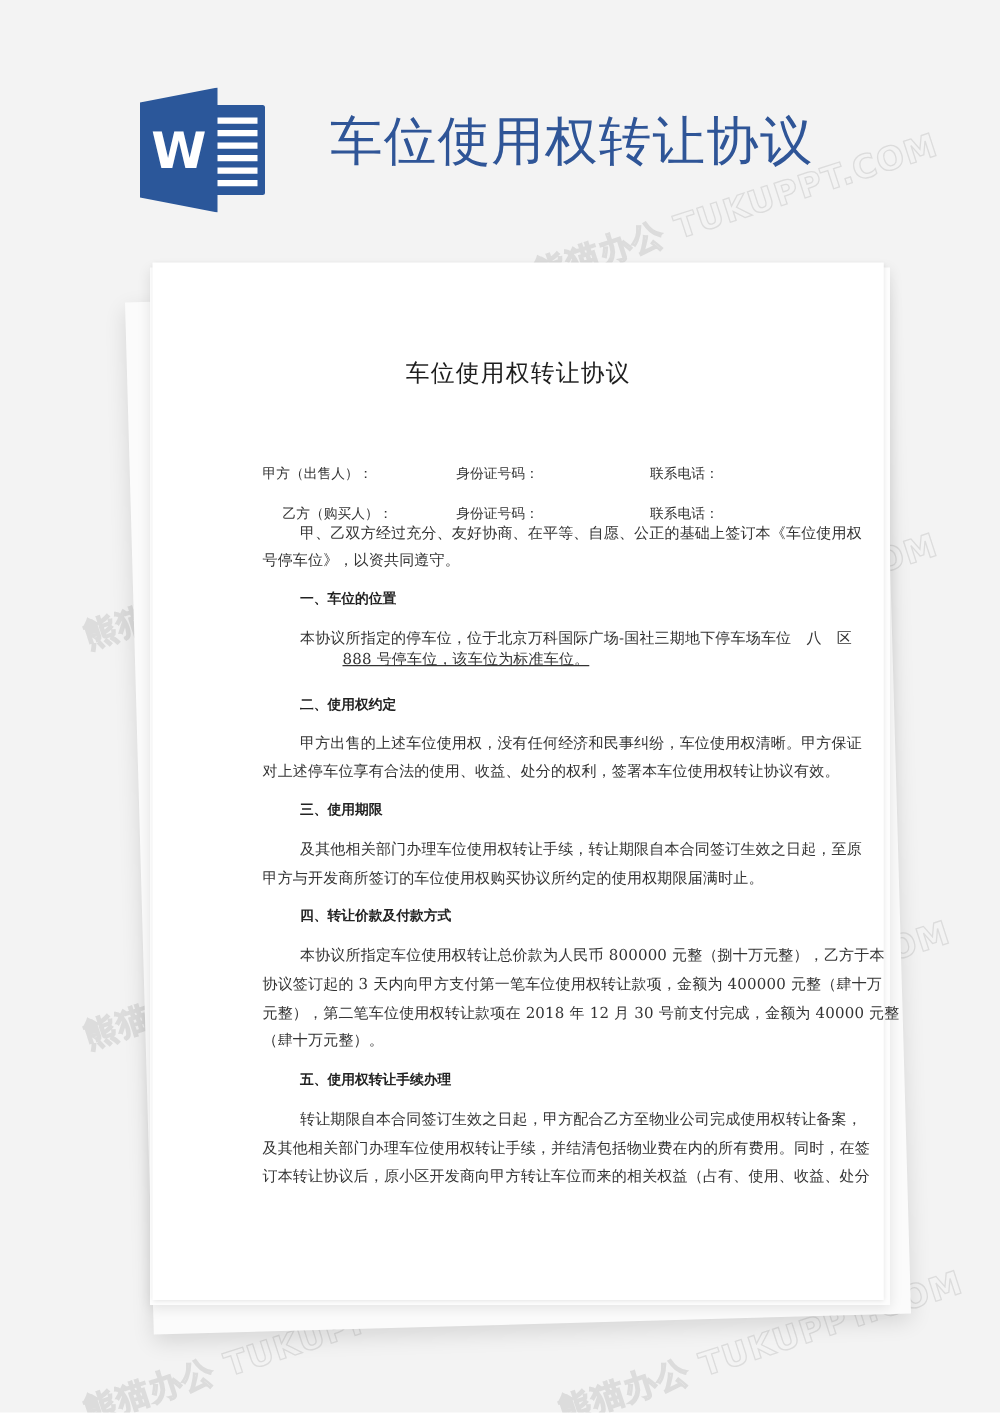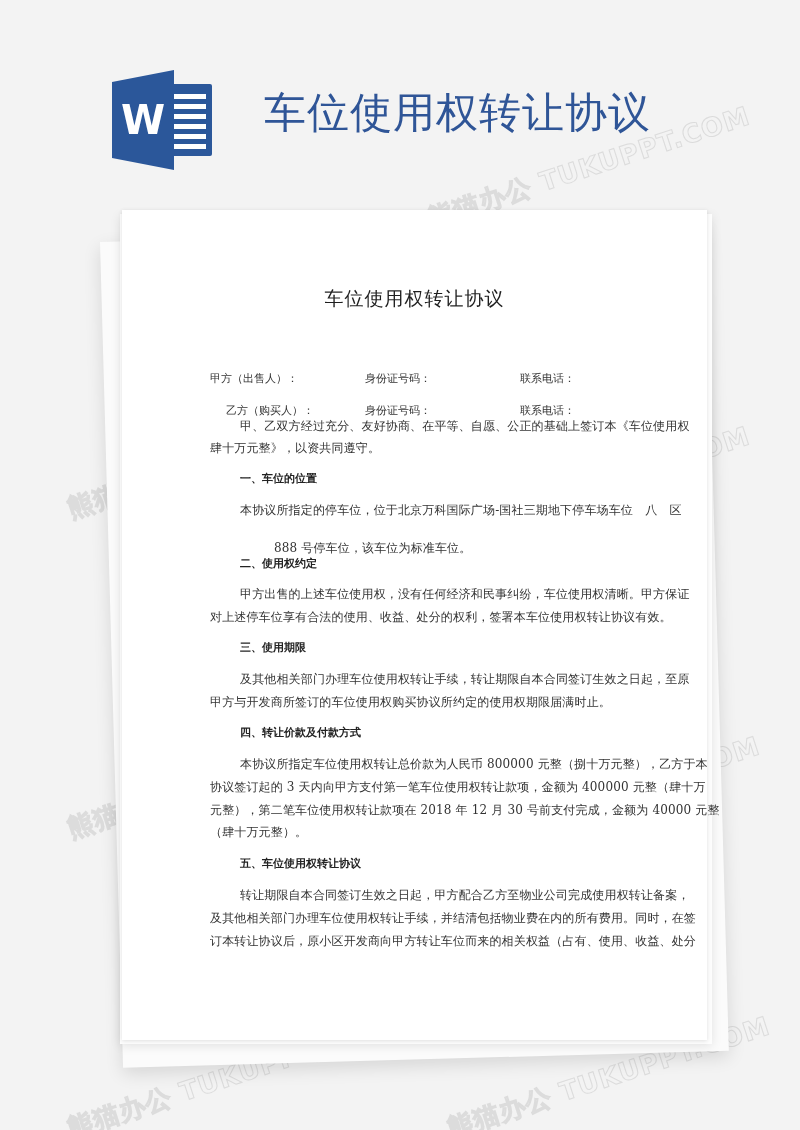--- a/index.html
+++ b/index.html
@@ -110,37 +110,37 @@
     <span style="left:155px;">身份证号码：</span>
     <span style="left:310px;">联系电话：</span>
   </div>
   <div class="party-row" style="top:177px;">
     <span style="left:16px;">乙方（购买人）：</span>
     <span style="left:155px;">身份证号码：</span>
     <span style="left:310px;">联系电话：</span>
   </div>
 
   <div class="line indent" style="top:207px;">甲、乙双方经过充分、友好协商、在平等、自愿、公正的基础上签订本《车位使用权</div>
-  <div class="line" style="top:229px;">肆十万元整》，以资共同遵守。</div>
+  <div class="line" style="top:229px;">号停车位》，以资共同遵守。</div>
 
   <div class="heading" style="top:260px;">一、车位的位置</div>
   <div class="line indent" style="top:291px;">本协议所指定的停车位，位于北京万科国际广场-国社三期地下停车场车位　八　区</div>
-  <div class="line" style="top:329px; padding-left:64px;">888 号停车位，该车位为标准车位。</div>
+  <div class="line" style="top:308px; padding-left:64px;text-decoration:underline;">888 号停车位，该车位为标准车位。</div>
 
   <div class="heading" style="top:345px;">二、使用权约定</div>
   <div class="line indent" style="top:375px;">甲方出售的上述车位使用权，没有任何经济和民事纠纷，车位使用权清晰。甲方保证</div>
   <div class="line" style="top:398px;">对上述停车位享有合法的使用、收益、处分的权利，签署本车位使用权转让协议有效。</div>
 
   <div class="heading" style="top:429px;">三、使用期限</div>
   <div class="line indent" style="top:460px;">及其他相关部门办理车位使用权转让手续，转让期限自本合同签订生效之日起，至原</div>
   <div class="line" style="top:483px;">甲方与开发商所签订的车位使用权购买协议所约定的使用权期限届满时止。</div>
 
   <div class="heading" style="top:514px;">四、转让价款及付款方式</div>
   <div class="line indent" style="top:545px;">本协议所指定车位使用权转让总价款为人民币 800000 元整（捌十万元整），乙方于本</div>
   <div class="line" style="top:568px;">协议签订起的 3 天内向甲方支付第一笔车位使用权转让款项，金额为 400000 元整（肆十万</div>
   <div class="line" style="top:591px;">元整），第二笔车位使用权转让款项在 2018 年 12 月 30 号前支付完成，金额为 40000 元整</div>
   <div class="line" style="top:613px;">（肆十万元整）。</div>
 
-  <div class="heading" style="top:645px;">五、车位使用权转让协议</div>
+  <div class="heading" style="top:645px;">五、使用权转让手续办理</div>
   <div class="line indent" style="top:676px;">转让期限自本合同签订生效之日起，甲方配合乙方至物业公司完成使用权转让备案，</div>
   <div class="line" style="top:699px;">及其他相关部门办理车位使用权转让手续，并结清包括物业费在内的所有费用。同时，在签</div>
   <div class="line" style="top:722px;">订本转让协议后，原小区开发商向甲方转让车位而来的相关权益（占有、使用、收益、处分</div>
 </div>
 
 </body></html>

